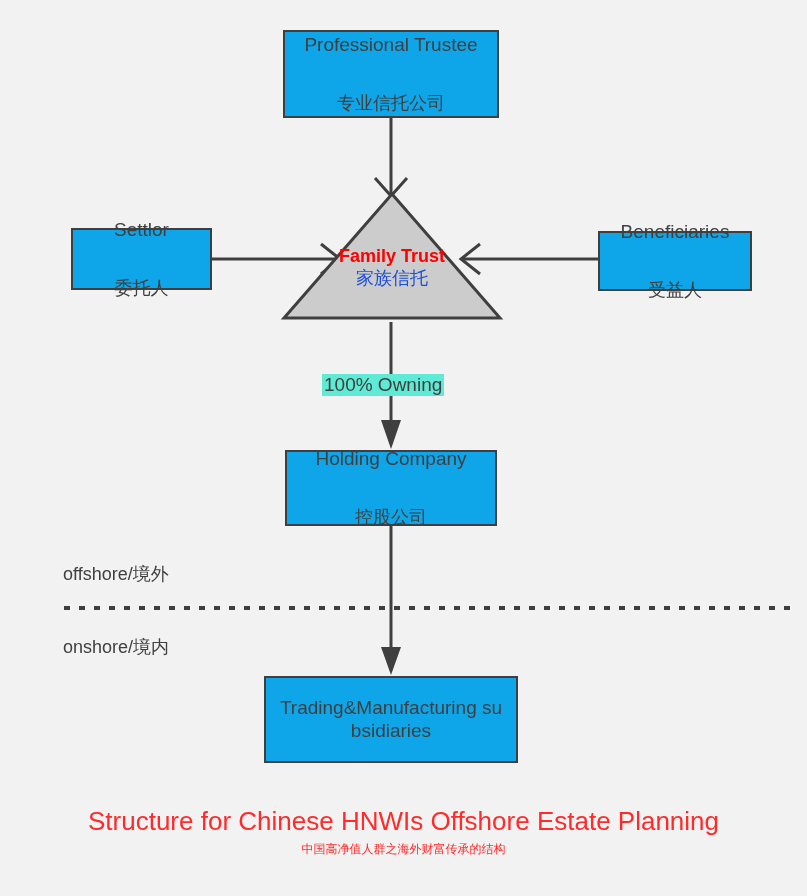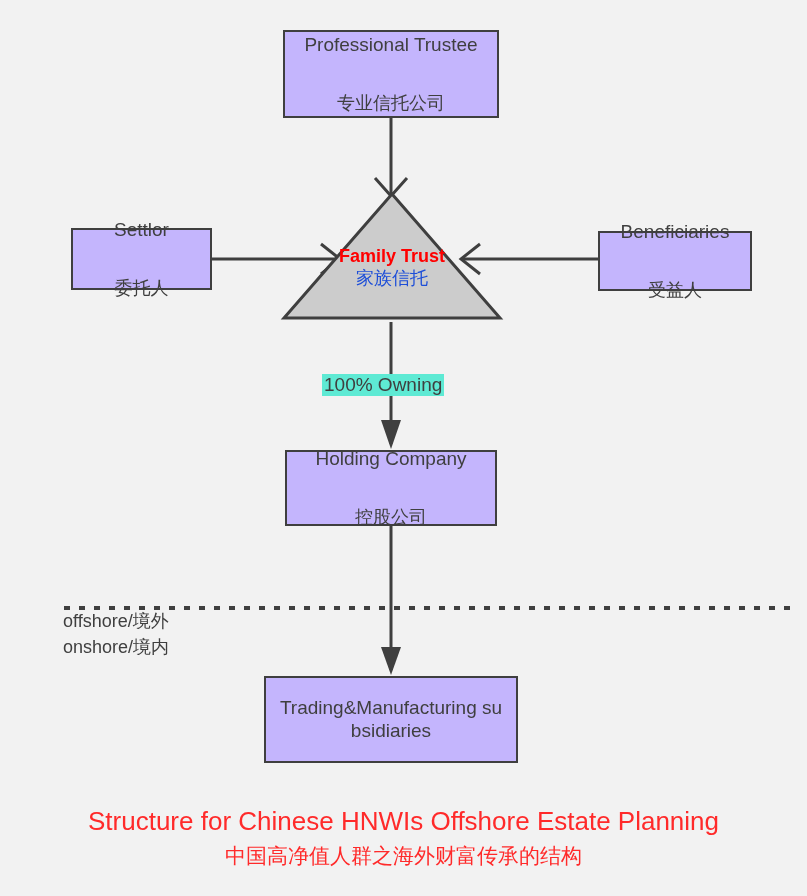--- a/index.html
+++ b/index.html
@@ -31,21 +31,21 @@
     left: 0;
     top: 0;
     width: 807px;
     height: 896px;
   }
 
   
   .node-box {
     position: absolute;
     box-sizing: border-box;
-    background: #c4b5fd;
+    background: #0ea5e9;
     border: 2px solid #3f3f3f;
     display: flex;
     flex-direction: column;
     align-items: center;
     justify-content: center;
     text-align: center;
     line-height: 1.18;
     z-index: 3;
     gap: 36px;
   }
@@ -141,21 +141,20 @@
 
   
   #zone-label-offshore {
     position: absolute;
     left: 63px;
     top: 562px;
     font-size: 18px;
     color: #3f3f3f;
     white-space: nowrap;
     z-index: 2;
-    margin-top: 47px;
   }
   #zone-label-onshore {
     position: absolute;
     left: 63px;
     top: 635px;
     font-size: 18px;
     color: #3f3f3f;
     white-space: nowrap;
     z-index: 2;
   }
@@ -170,21 +169,21 @@
     line-height: 1.45;
     z-index: 2;
   }
   #diagram-caption .caption-en {
     display: block;
     font-size: 26px;
     color: #ff2a2a;
   }
   #diagram-caption .caption-zh {
     display: block;
-    font-size: 21px;
+    font-size: 12px;
     color: #ff2a2a;
   }
 </style>
 </head>
 <body>
 
 <div id="diagram-root">
 
   <svg id="connector-layer" viewBox="0 0 807 896" width="807" height="896" xmlns="http://www.w3.org/2000/svg">
 

